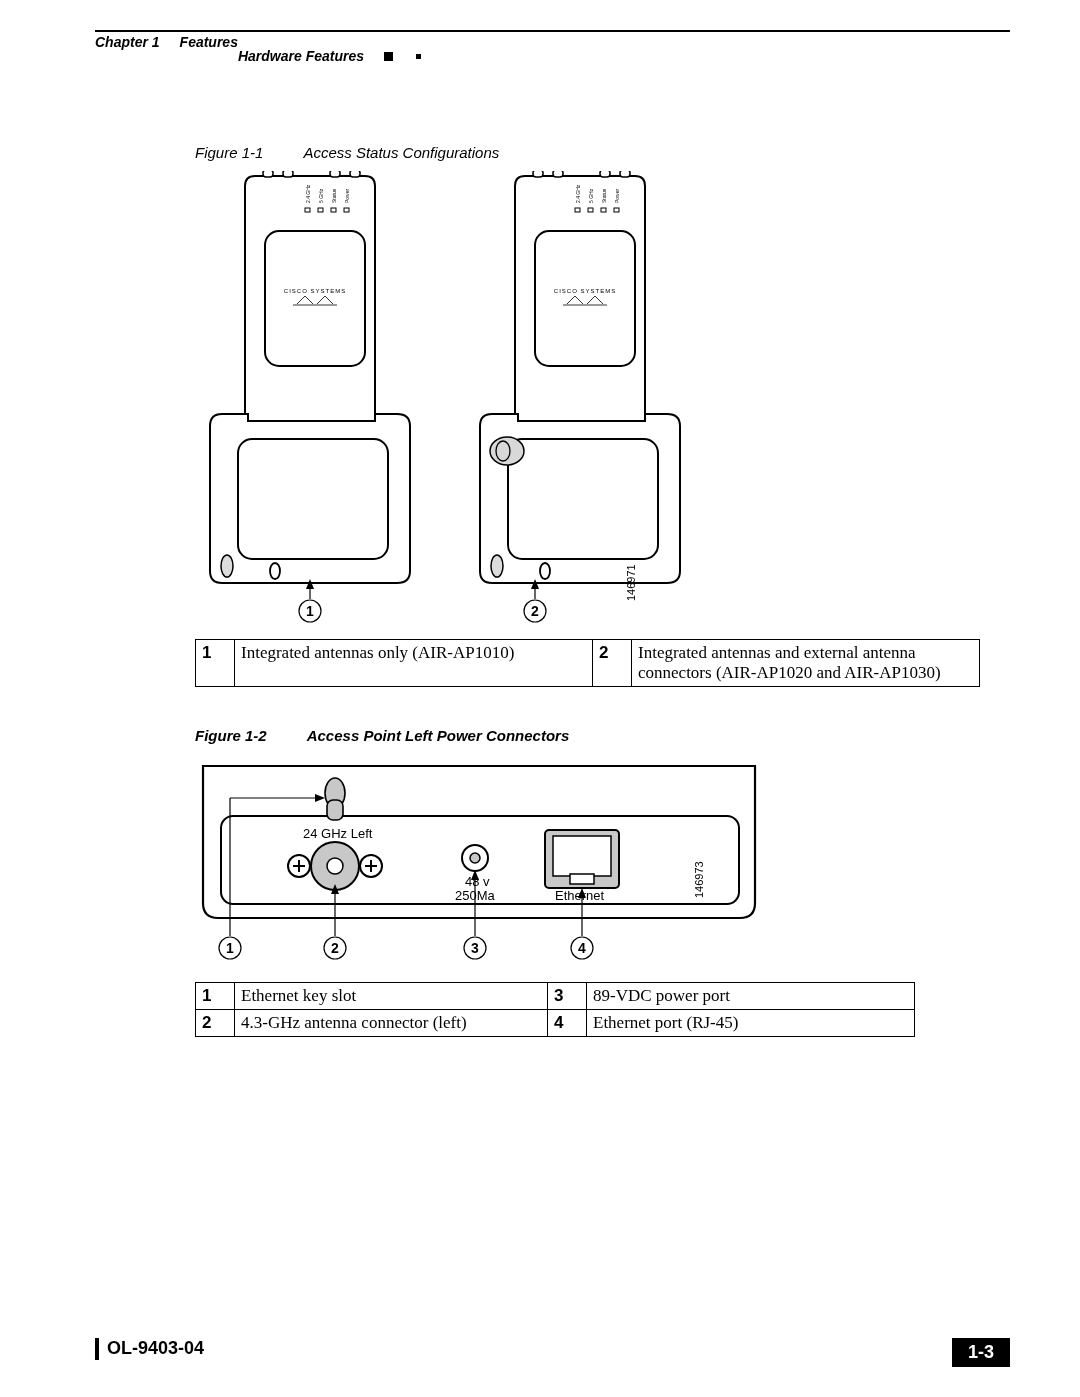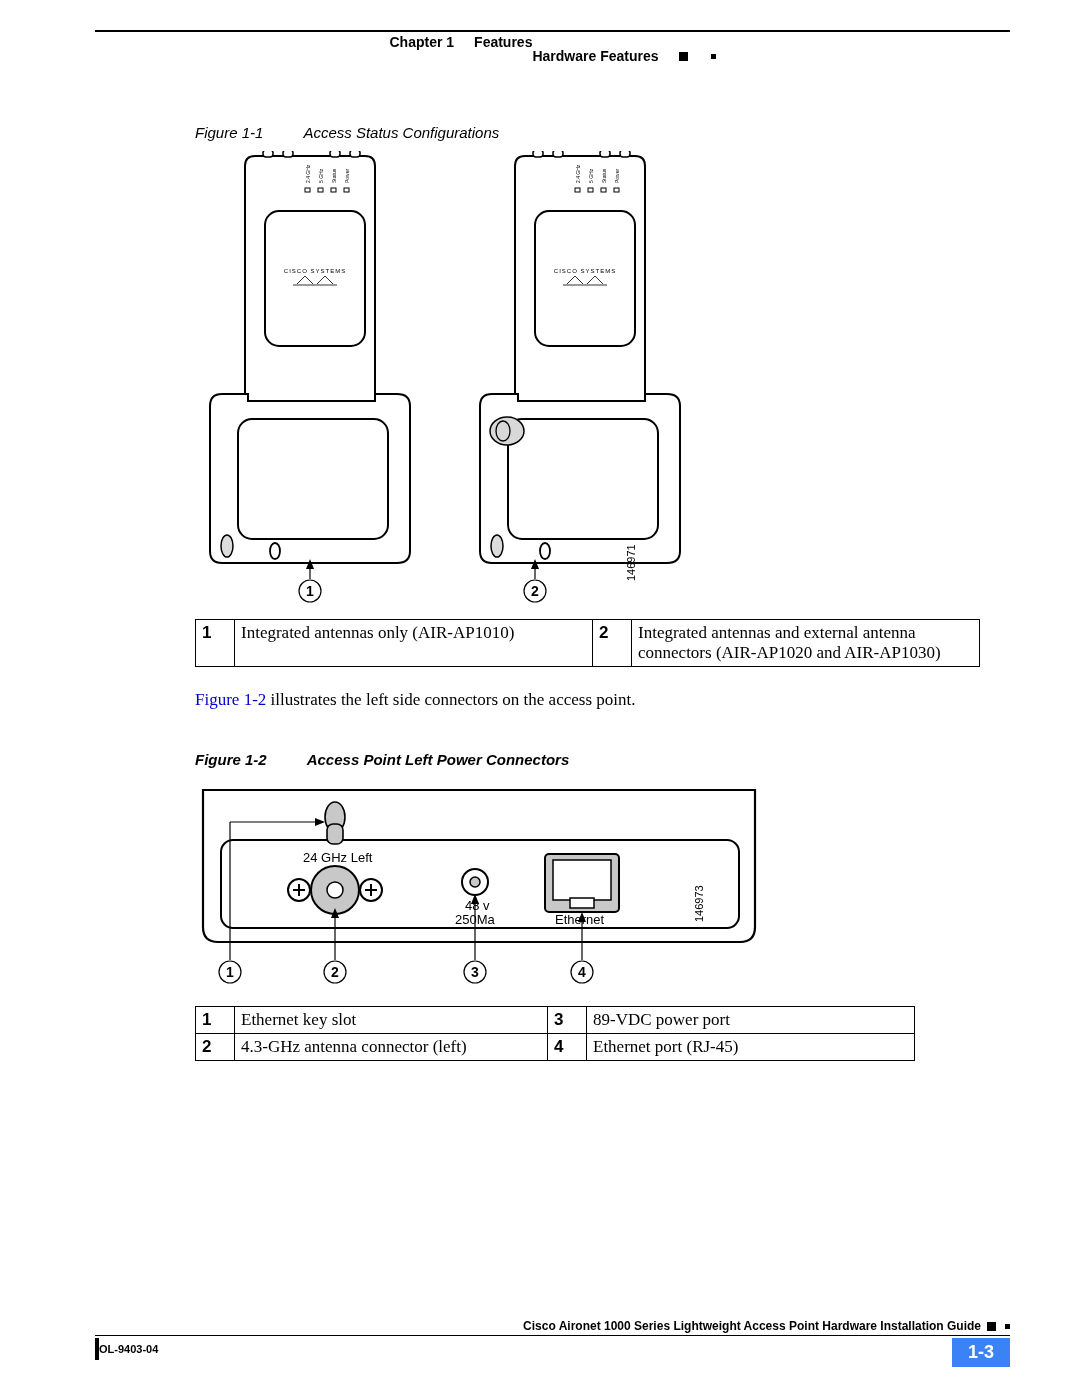--- a/index.html
+++ b/index.html
@@ -19,26 +19,27 @@
     padding: 30px 70px 0 95px;
     box-sizing: border-box;
   }
   .header-line {
     border-top: 2px solid #000;
     width: 100%;
     margin-bottom: 2px;
   }
   .header-bar {
     display: flex;
-    justify-content: center;
+    justify-content: flex-start;
     align-items: flex-start;
     font-family: Arial, Helvetica, sans-serif;
     font-size: 14px;
     font-weight: bold;
-    margin-bottom: 60px;
+    margin-bottom: 80px;
+    font-style: italic;
   }
   .chapter-label {
     display: flex;
     gap: 20px;
   }
   .hardware-features {
     display: flex;
     align-items: center;
     gap: 20px;
     margin-top: 14px;
@@ -140,28 +141,28 @@
     border-bottom: 1px solid #000;
     padding-bottom: 2px;
   }
   .footer-bottom {
     display: flex;
     justify-content: space-between;
     align-items: flex-start;
     margin-top: 2px;
   }
   .footer-bottom-left {
-    display: flex; align-items:center; 
-    font-family: Arial, Helvetica, sans-serif;
-    font-size: 11px;
+    display: flex; gap:8px;
+    font-family: Arial, Helvetica, sans-serif;
+    font-size: 18px;
     font-weight: bold;
   }
   .vert-bar { width: 4px; height: 22px; background:#000; display:inline-block;}
   .page-num {
-    background: #3b82f6;
+    background: #000000;
     color: #fff;
     font-family: Arial, Helvetica, sans-serif;
     font-weight: bold;
     font-size: 18px;
     padding: 4px 16px;
     display:inline-block;
   }
   .svg-label { font-family: Arial, Helvetica, sans-serif; font-size: 13px; }
   .svg-num { font-family: Arial, Helvetica, sans-serif; font-size: 14px; font-weight: bold; text-anchor: middle; }
   .svg-tiny { font-family: Arial, Helvetica, sans-serif; font-size: 5px; }
@@ -271,23 +272,20 @@
     <tbody>
         <tr>
       <td class="num">1</td>
       <td style="width:345px">Integrated antennas only (AIR-AP1010)</td>
       <td class="num">2</td>
       <td>Integrated antennas and external antenna connectors (AIR-AP1020 and AIR-AP1030)</td>
     </tr>
   </tbody>
     </table>
 
-  <div class="body-text">
-    <span class="fig-ref">Figure 1-2</span><span> illustrates the left side connectors on the access point.</span>
-  </div>
 
   <div class="figure2-caption">
     <span>Figure 1-2</span>
     <span>Access Point Left Power Connectors</span>
   </div>
 
   <div class="figure2-area">
     <svg width="580" height="210" viewBox="0 0 580 210">
 
       <path d="M 8 8 L 560 8 L 560 145 Q 560 160 545 160 L 23 160 Q 8 160 8 145 Z" fill="#fff" stroke="#000" stroke-width="2.2"></path>
@@ -356,25 +354,20 @@
     <tr>
       <td class="num">2</td>
       <td>4.3-GHz antenna connector (left)</td>
       <td class="num">4</td>
       <td>Ethernet port (RJ-45)</td>
     </tr>
   </tbody>
     </table>
 
   <div class="footer">
-    <div class="footer-top-line">
-      <span>Cisco Aironet 1000 Series Lightweight Access Point Hardware Installation Guide</span>
-      <span class="small-square"></span>
-      <span class="tiny-square"></span>
-    </div>
     <div class="footer-bottom">
       <div class="footer-bottom-left">
         <span class="vert-bar"></span>
         <span>OL-9403-04</span>
       </div>
       <span class="page-num">1-3</span>
     </div>
   </div>
 
 </div>

